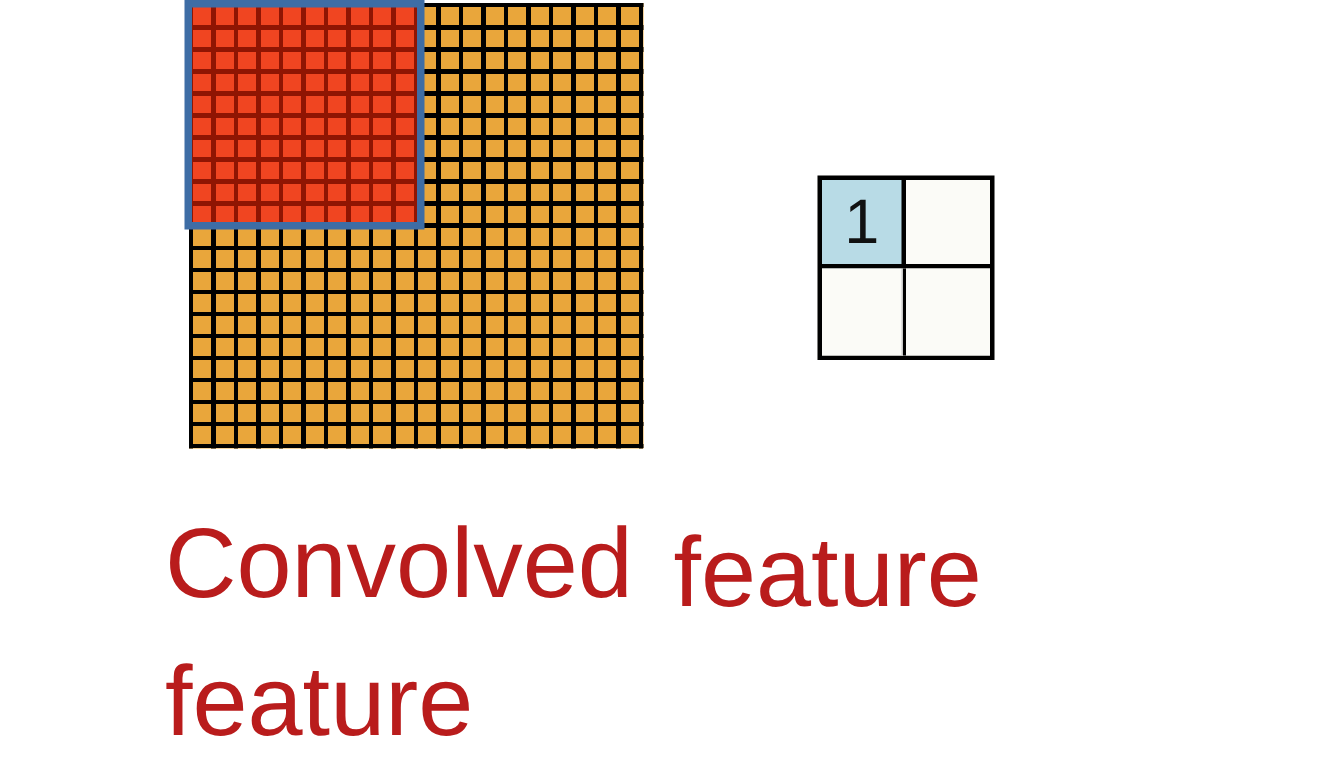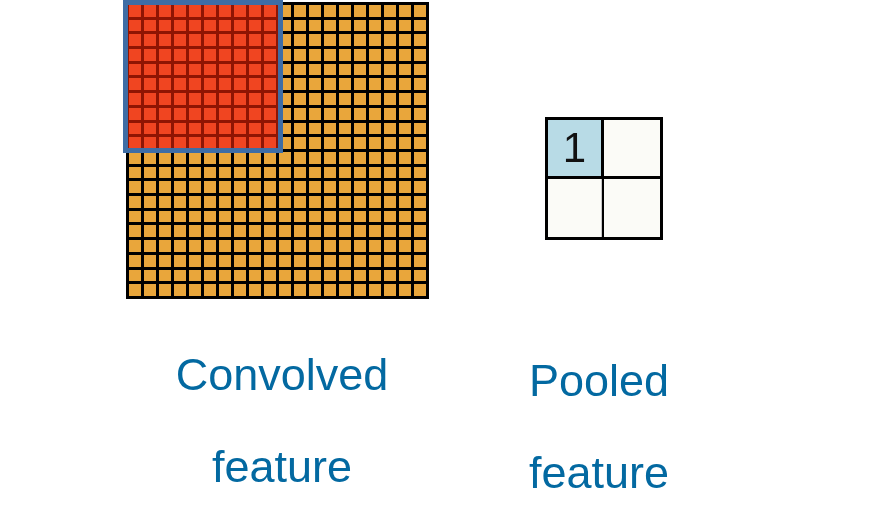--- a/index.html
+++ b/index.html
@@ -77,23 +77,22 @@
     border-bottom: 3px solid #000000;
   }
   .pool-cell.bl {
     border-right: 2px solid #000000;
     box-shadow: inset -1px 0 0 #c8c8c8;
   }
 
   
   .caption {
     position: absolute;
-    text-align: center;
-    color: #0369a1;
-    font-size: 45px;
+    color: #b91c1c;
+    font-size: 66px;
     line-height: 92px;
     white-space: nowrap;
   }
   .caption-convolved {
     left: 110px;
     top: 329px;
     width: 344px;
   }
   .caption-pooled {
     left: 449px;
@@ -118,17 +117,16 @@
     <div class="pool-cell bl"></div>
     <div class="pool-cell br"></div>
   </div>
 
   <div class="caption caption-convolved">
     <div>Convolved</div>
     <div>feature</div>
   </div>
 
   <div class="caption caption-pooled">
-    <div>Pooled</div>
     <div>feature</div>
   </div>
 
 </div>
 
 </body></html>

